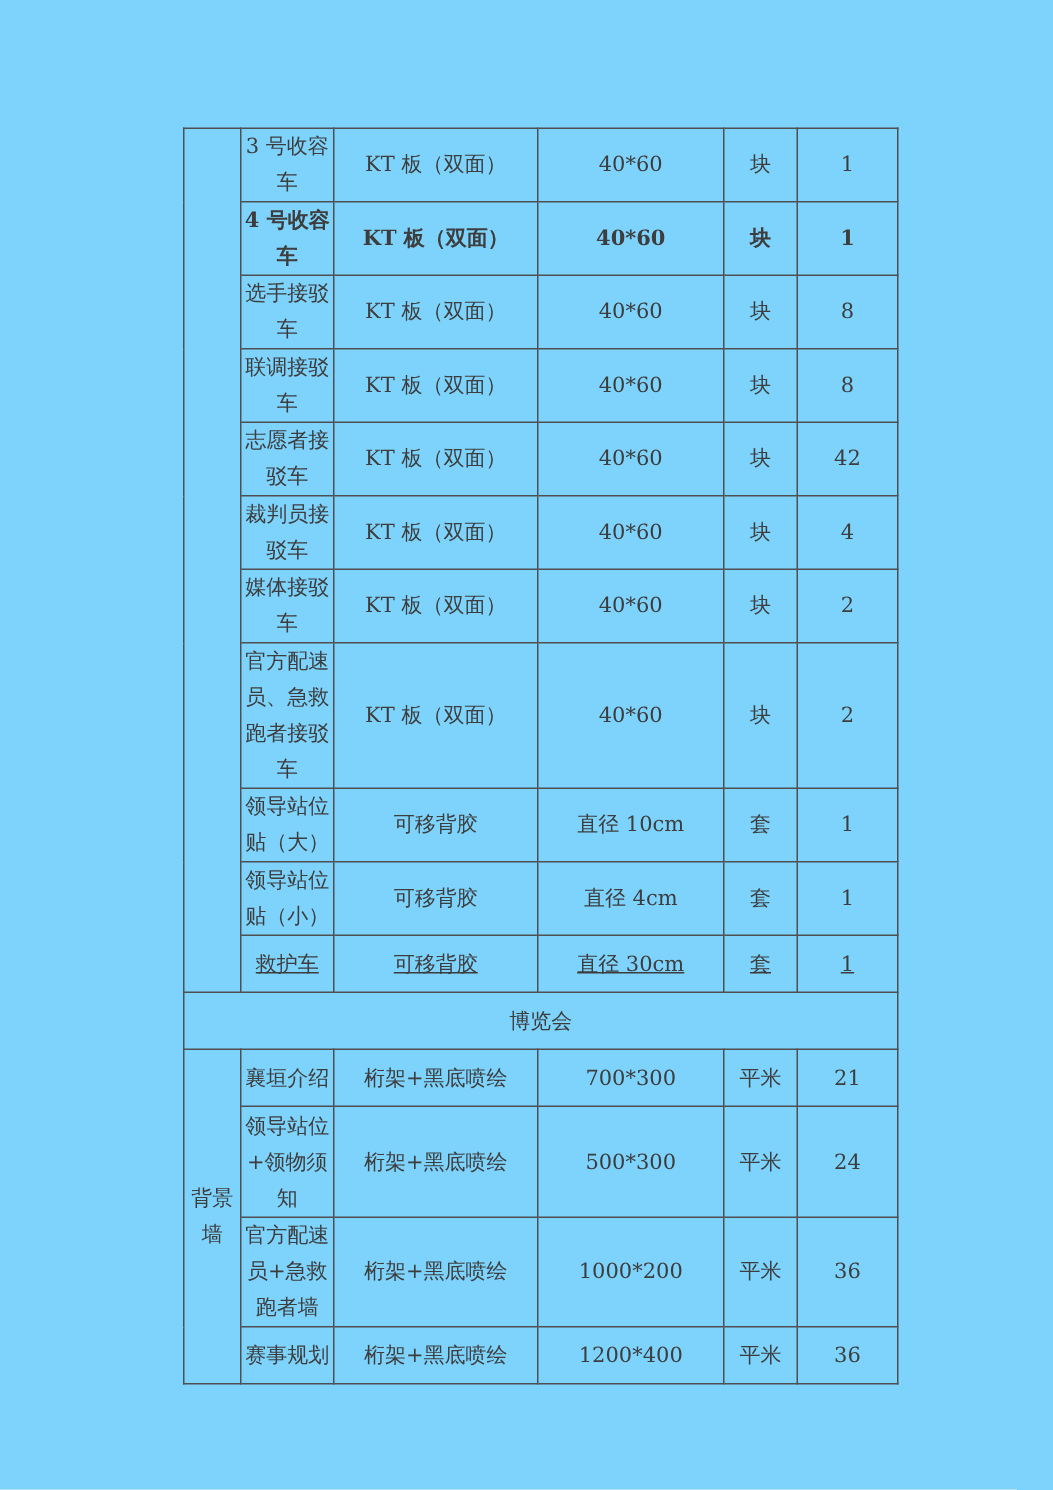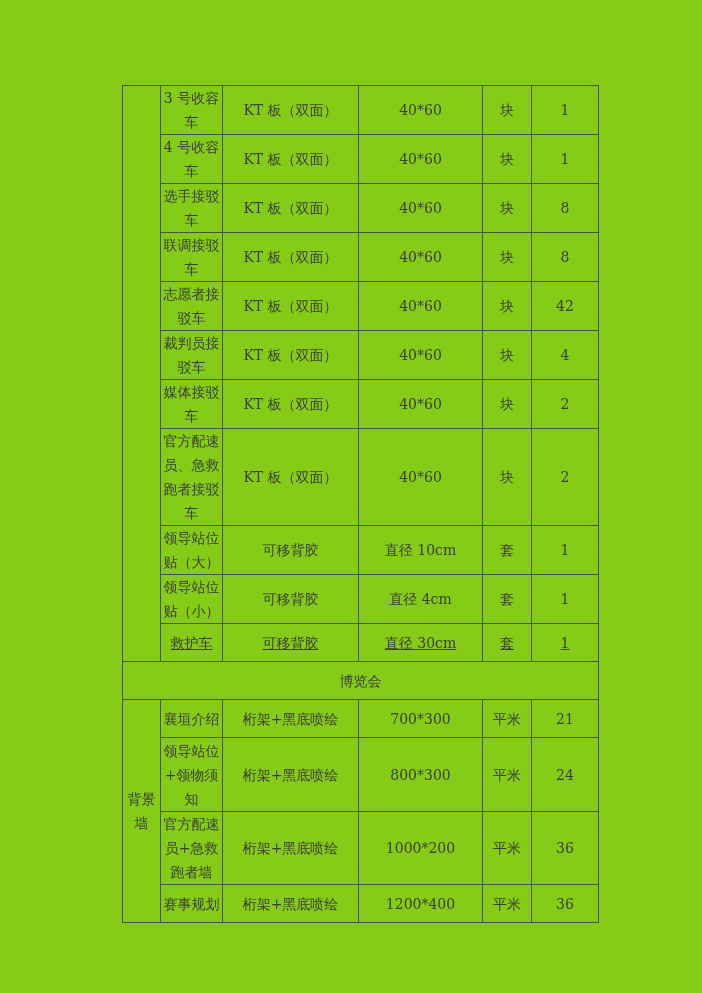--- a/index.html
+++ b/index.html
@@ -1,20 +1,20 @@
 <!DOCTYPE html>
 <html><head>
 <meta charset="utf-8">
 <style>
   html, body { margin: 0; padding: 0; background: #e8e8e8; }
   .page {
     position: relative;
     width: 702px;
     height: 993px;
-    background: #84cc16;
+    background: #7dd3fc;
     font-family: "DejaVu Serif", "Liberation Serif", serif;
     color: #3d3d3d;
     overflow: hidden;
   }
   table.doc-table {
     position: absolute;
     left: 122px;
     top: 85px;
     border-collapse: collapse;
     table-layout: fixed;
@@ -54,21 +54,21 @@
     <tbody>
         <tr style="height: 47px;">
           <td rowspan="11"></td>
           <td>3 号收容
 车</td>
           <td>KT 板（双面）</td>
           <td>40*60</td>
           <td>块</td>
           <td>1</td>
         </tr>
-        <tr style="height: 46px;">
+        <tr style="height: 46px; font-weight: bold;">
           <td>4 号收容
 车</td>
           <td>KT 板（双面）</td>
           <td>40*60</td>
           <td>块</td>
           <td>1</td>
         </tr>
         <tr style="height: 48px;">
           <td>选手接驳
 车</td>
@@ -152,21 +152,21 @@
           <td>桁架+黑底喷绘</td>
           <td>700*300</td>
           <td>平米</td>
           <td>21</td>
         </tr>
         <tr style="height: 74px;">
           <td>领导站位
 +领物须
 知</td>
           <td>桁架+黑底喷绘</td>
-          <td>800*300</td>
+          <td>500*300</td>
           <td>平米</td>
           <td>24</td>
         </tr>
         <tr style="height: 70px;">
           <td>官方配速
 员+急救
 跑者墙</td>
           <td>桁架+黑底喷绘</td>
           <td>1000*200</td>
           <td>平米</td>

